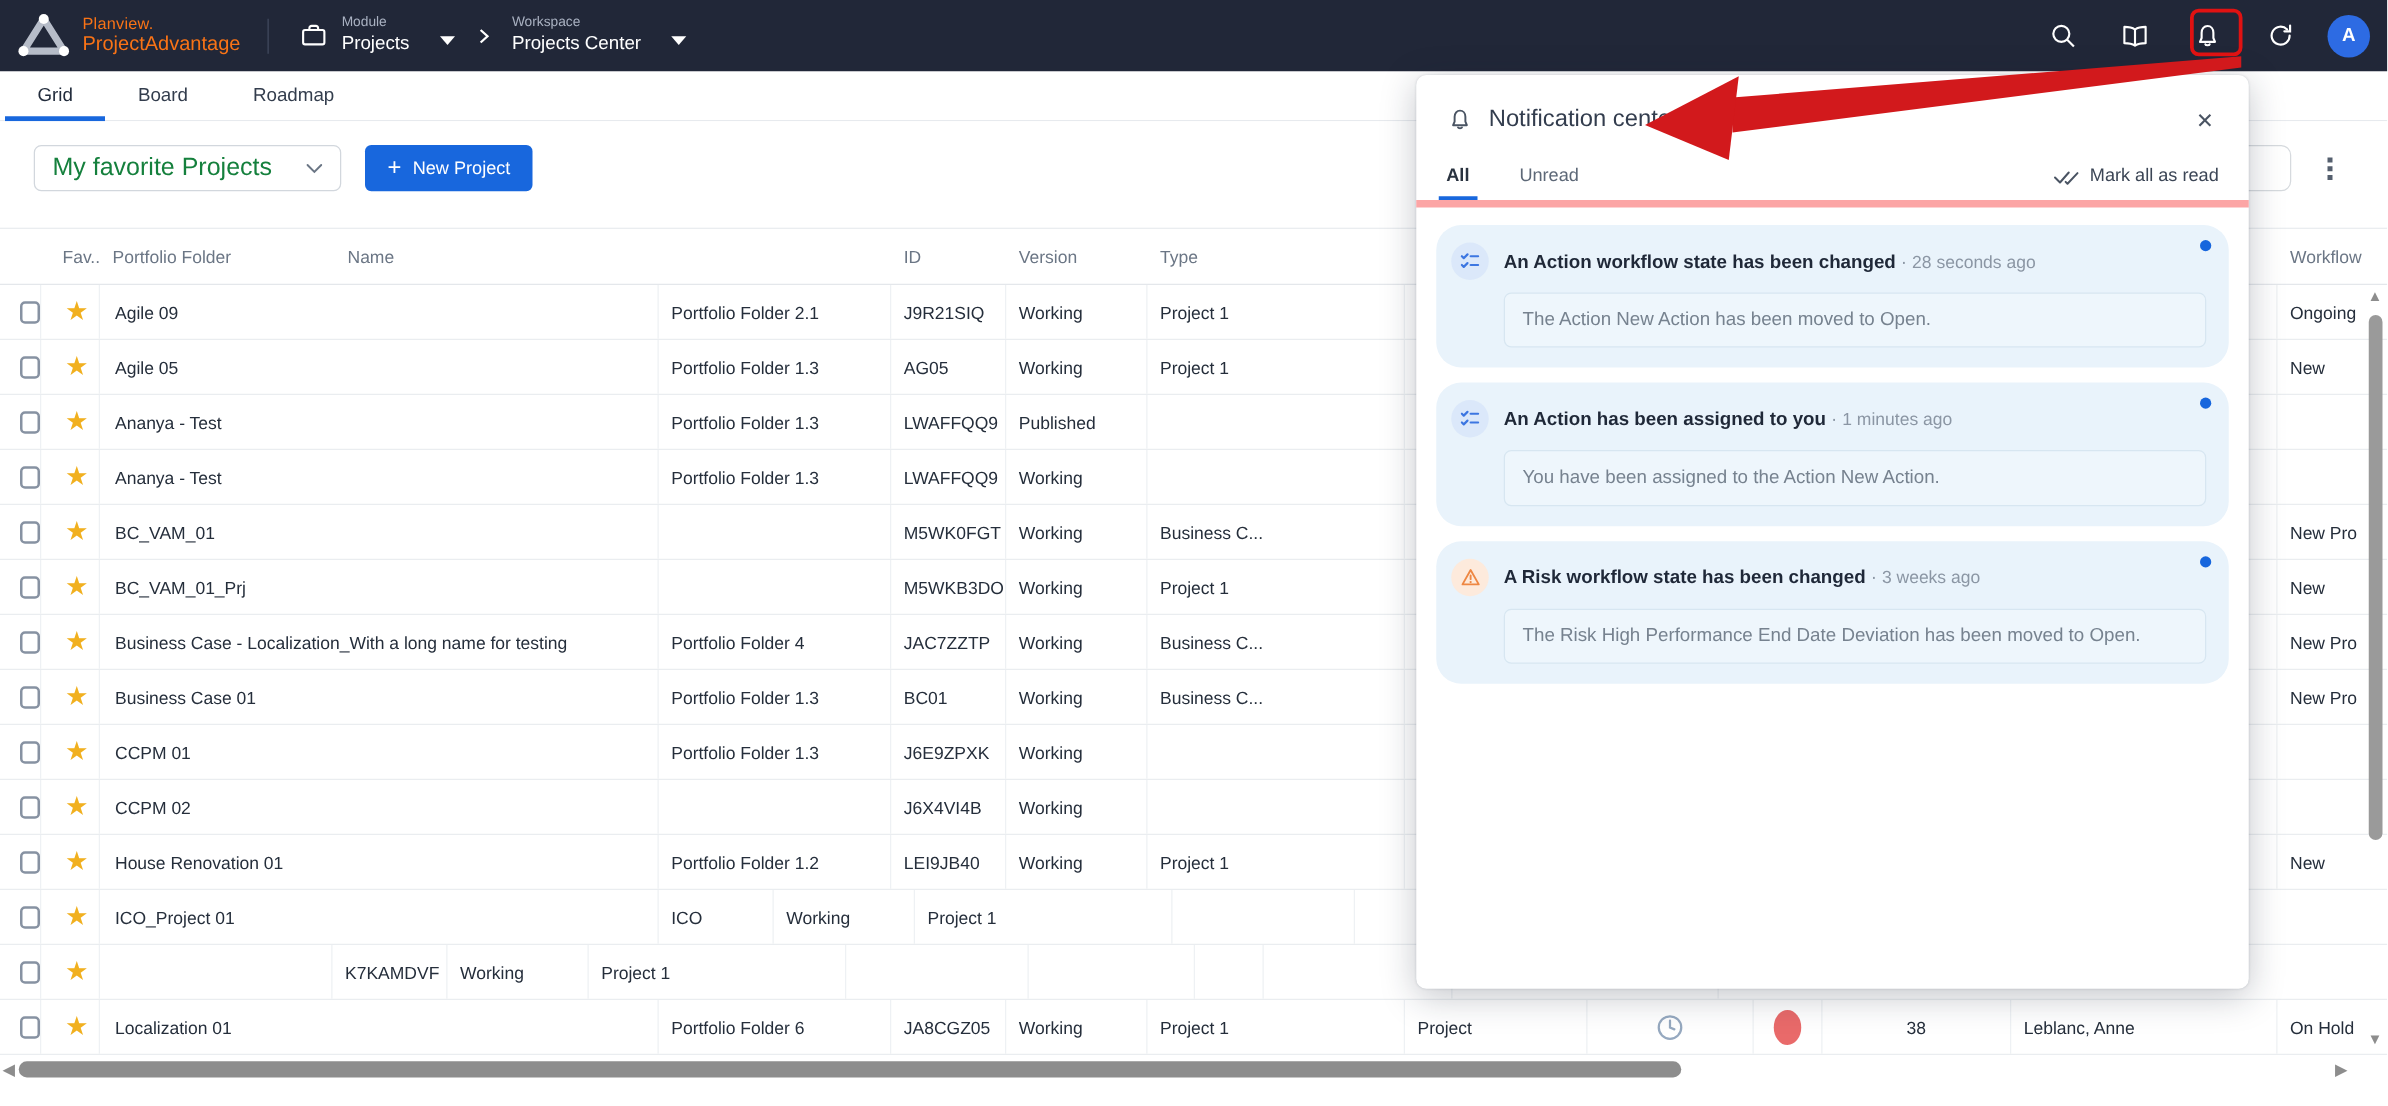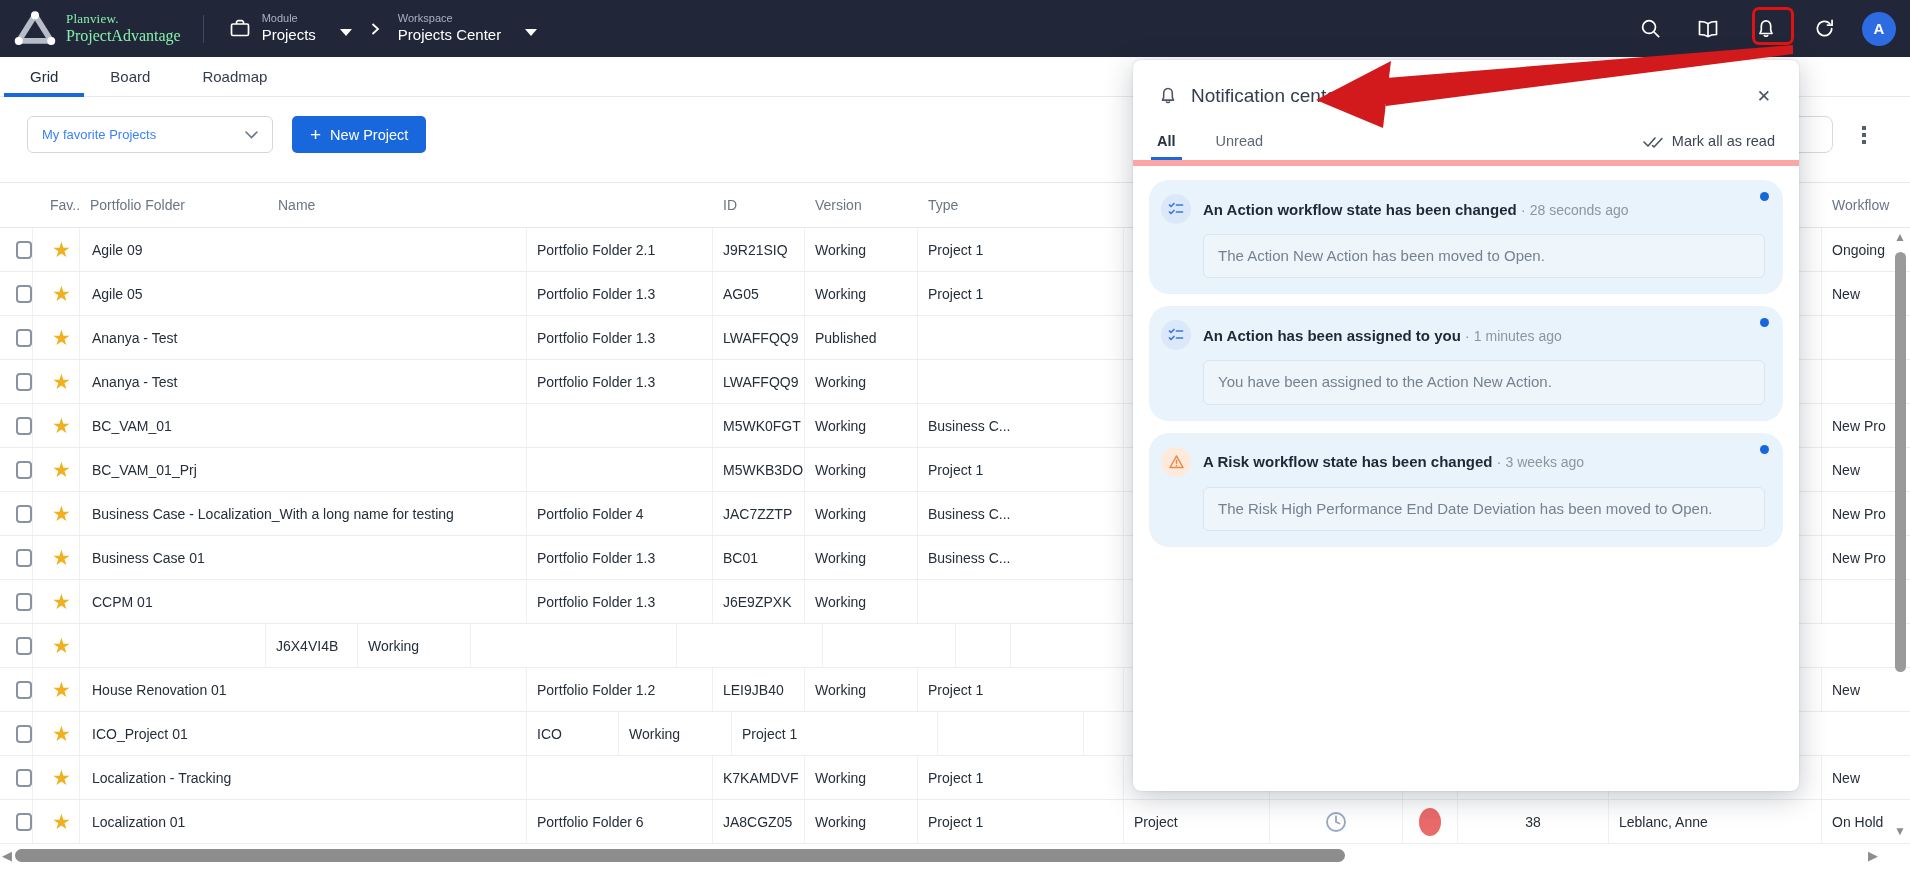--- a/index.html
+++ b/index.html
@@ -4,21 +4,21 @@
 <style>
   * { margin:0; padding:0; box-sizing:border-box; }
   html,body { width:1910px; height:885px; overflow:hidden; background:#fff;
     font-family:"Liberation Sans", sans-serif; }
   #app { position:relative; width:1910px; height:885px; background:#fff; overflow:hidden; }
 
   
   .navbar { position:absolute; top:0; left:0; width:1910px; height:57px; background:#212738;
     display:flex; align-items:center; z-index:5; }
   .brand { display:flex; align-items:center; gap:10px; padding-left:14px; }
-  .brand-text { color:#86efac; line-height:1.15;font-family:Liberation Serif, serif; }
+  .brand-text { color:#f97316; line-height:1.15; }
   .brand-line1 { font-size:13px; letter-spacing:.2px; }
   .brand-line2 { font-size:16px; }
   .nav-divider { width:1px; height:28px; background:#414a5e; margin:0 24px 0 22px; }
   .nav-crumb { display:flex; align-items:center; gap:10px; }
   .crumb-label { color:#a9b1c1; font-size:11px; line-height:1.25; }
   .crumb-value { color:#fff; font-size:15px; line-height:1.25; }
   .caret-down { width:0; height:0; border-left:6px solid transparent; border-right:6px solid transparent;
     border-top:7px solid #fff; margin:8px 0 0 14px; }
   .crumb-sep { margin:0 14px; display:flex; align-items:center; }
   .nav-right { position:absolute; right:0; top:0; height:57px; display:flex; align-items:center; }
@@ -34,21 +34,21 @@
     border-bottom:1px solid #e7eaee; display:flex; padding-left:4px; z-index:1; }
   .tab { position:relative; padding:0 26px; display:flex; align-items:center; font-size:15px;
     color:#333d4d; cursor:pointer; }
   .tab.active { color:#222c3c; }
   .tab.active::after { content:""; position:absolute; left:0; right:0; bottom:-1px; height:4px; background:#1867dd; }
 
   
   .toolbar { position:absolute; top:97px; left:0; width:1910px; height:85px; background:#fff; z-index:1; }
   .filter-select { position:absolute; left:27px; top:19px; width:246px; height:37px; border:1px solid #d2d7dd;
     border-radius:6px; background:#fff; display:flex; align-items:center; padding:0 14px; cursor:pointer; }
-  .filter-select .val { font-size:13px; color:#3b82f6; flex:1; }
+  .filter-select .val { font-size:20px; color:#15803d; flex:1; }
   .new-project-btn { position:absolute; left:292px; top:19px; height:37px; padding:0 18px; background:#1867dd;
     border:none; border-radius:5px; color:#fff; font-size:14.5px; display:flex; align-items:center; gap:9px;
     cursor:pointer; font-family:inherit; }
   .new-project-btn .plus { font-size:19px; line-height:1; margin-top:-1px; }
   .partial-field { position:absolute; left:1760px; top:19px; width:73px; height:37px; border:1px solid #d6dade;
     border-radius:8px; background:#fff; }
   .kebab { position:absolute; left:1857px; top:21px; width:14px; height:34px; display:flex; flex-direction:column;
     align-items:center; justify-content:center; gap:3px; cursor:pointer; }
   .kebab i { width:4px; height:4px; background:#555f6e; display:block; }
 
@@ -403,20 +403,21 @@
           <div class="td c-owner"></div>
           <div class="td c-workflow"></div>
         </div>
         <div class="tr">
           <div class="td c-check">
             <span class="cb"></span>
           </div>
           <div class="td c-fav">
             <span class="star">★</span>
           </div>
+          <div class="td c-name">CCPM 02</div>
           <div class="td c-portfolio"></div>
           <div class="td c-id">J6X4VI4B</div>
           <div class="td c-version">Working</div>
           <div class="td c-type"></div>
           <div class="td c-grouping"></div>
           <div class="td c-clock"></div>
           <div class="td c-health"></div>
           <div class="td c-num"></div>
           <div class="td c-owner"></div>
           <div class="td c-workflow"></div>
@@ -458,21 +459,20 @@
           <div class="td c-owner"></div>
           <div class="td c-workflow">Completed</div>
         </div>
         <div class="tr">
           <div class="td c-check">
             <span class="cb"></span>
           </div>
           <div class="td c-fav">
             <span class="star">★</span>
           </div>
-          <div class="td c-name">Localization - Tracking</div>
           <div class="td c-portfolio"></div>
           <div class="td c-id">K7KAMDVF</div>
           <div class="td c-version">Working</div>
           <div class="td c-type">Project 1</div>
           <div class="td c-grouping"></div>
           <div class="td c-clock"></div>
           <div class="td c-health"></div>
           <div class="td c-num"></div>
           <div class="td c-owner"></div>
           <div class="td c-workflow">New</div>

